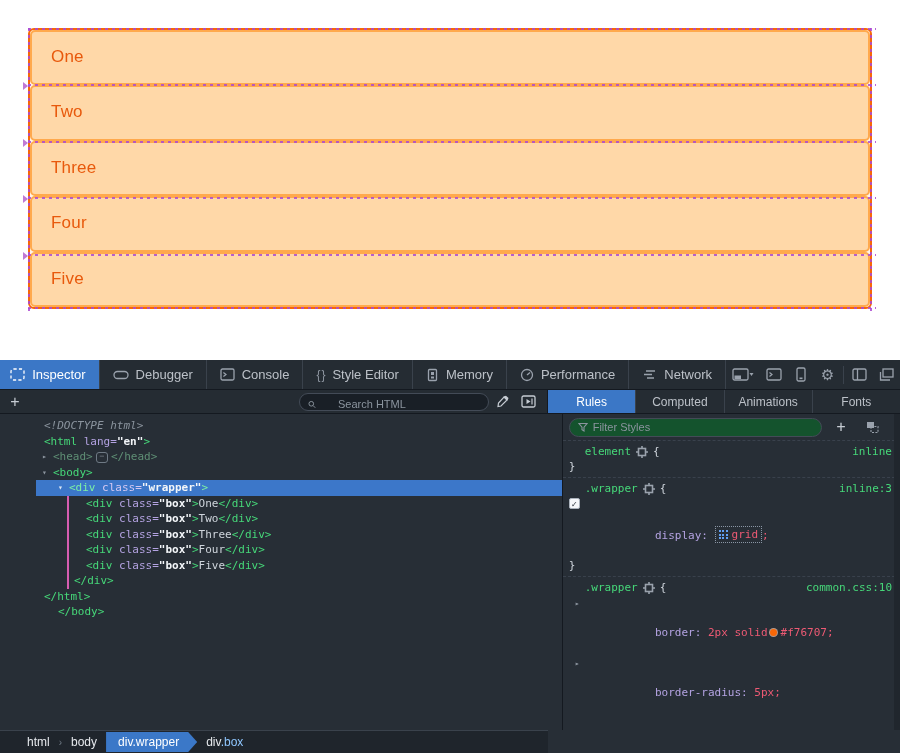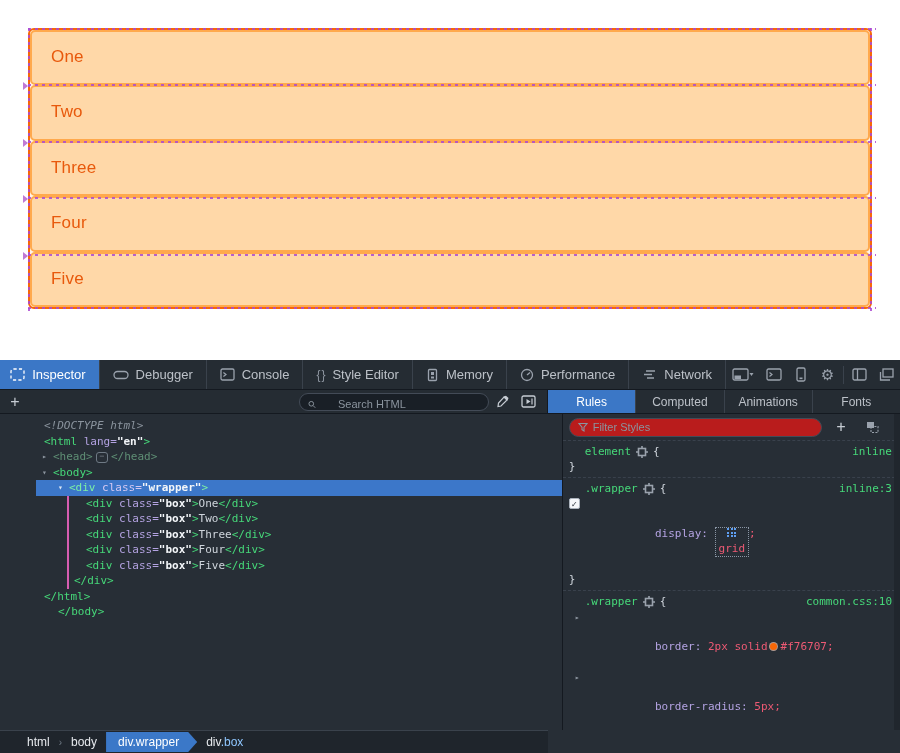--- a/index.html
+++ b/index.html
@@ -87,40 +87,40 @@
                clip-path:polygon(0 0, calc(100% - 9px) 0, 100% 50%, calc(100% - 9px) 100%, 0 100%); }
   .crumb-cls { color:#8fc7ff; }
 
   
   .rules { width:351px; font-family:"DejaVu Sans Mono", monospace; font-size:11px;
            line-height:15px; position:relative; overflow:hidden; }
   .rules::after { content:""; position:absolute; right:0; top:0; width:6px; height:100%;
                   background:#20262d; }
   .filterrow { height:26px; display:flex; align-items:center; padding:0 6px; gap:6px;
                background:#272e36; }
-  .filterpill { flex:1; height:19px; background:#b91c1c; border:1px solid #434b57;
+  .filterpill { flex:1; height:19px; background:#14532d; border:1px solid #434b57;
                 border-radius:10px; display:flex; align-items:center; padding:0 8px; gap:5px; }
   .filterpill input { flex:1; background:transparent; border:none; outline:none;
                       color:#c6ccd3; font-size:11px; font-family:"Liberation Sans",sans-serif; }
   .filterpill input::placeholder { color:#8b949e; }
   .rule { border-top:1px dashed #39414c; padding:3px 0 3px 0; position:relative; }
   .selline { display:flex; align-items:center; padding:0 8px 0 6px; }
   .sel-name { color:#46d879;margin-left:16px; }
   .brace { color:#cfd5dc; }
   .loc { margin-left:auto; color:#46d879; }
   .propline { padding-left:26px; position:relative; white-space:pre-wrap; }
   .pname { color:#b4a3e2;margin-top:25px; }
   .pval { color:#ee5a74; }
   .punct { color:#ee5a74; }
   .ptog { position:absolute; left:12px; color:#8b949e; font-size:8px; top:1px; }
   .checkbox { position:absolute; left:6px; top:2px; width:11px; height:11px; background:#f5f7fa;
               border:1px solid #aab2bc; border-radius:2px; color:#2b323b; font-size:9px;
               line-height:10px; text-align:center; cursor:pointer; }
   .gridval { display:inline-flex; align-items:center; gap:4px; border:1px dotted #8a96a5;
-             padding:0 3px; cursor:pointer;flex-direction:column; }
+             padding:0 3px; cursor:pointer; }
   .gridico { width:9px; height:9px;
              background:
                linear-gradient(#5f9ff2,#5f9ff2) 0 0/2px 2px no-repeat, linear-gradient(#5f9ff2,#5f9ff2) 3.5px 0/2px 2px no-repeat, linear-gradient(#5f9ff2,#5f9ff2) 7px 0/2px 2px no-repeat,
                linear-gradient(#5f9ff2,#5f9ff2) 0 3.5px/2px 2px no-repeat, linear-gradient(#5f9ff2,#5f9ff2) 3.5px 3.5px/2px 2px no-repeat, linear-gradient(#5f9ff2,#5f9ff2) 7px 3.5px/2px 2px no-repeat,
                linear-gradient(#5f9ff2,#5f9ff2) 0 7px/2px 2px no-repeat, linear-gradient(#5f9ff2,#5f9ff2) 3.5px 7px/2px 2px no-repeat, linear-gradient(#5f9ff2,#5f9ff2) 7px 7px/2px 2px no-repeat; }
   .swatch { display:inline-block; width:9px; height:9px; border-radius:50%;
             border:1px solid rgba(160,168,178,.8); vertical-align:-1px; margin:0 3px 0 1px; cursor:pointer; }
   .targetico { margin:0 5px; flex:none; }
 </style>
 </head>

